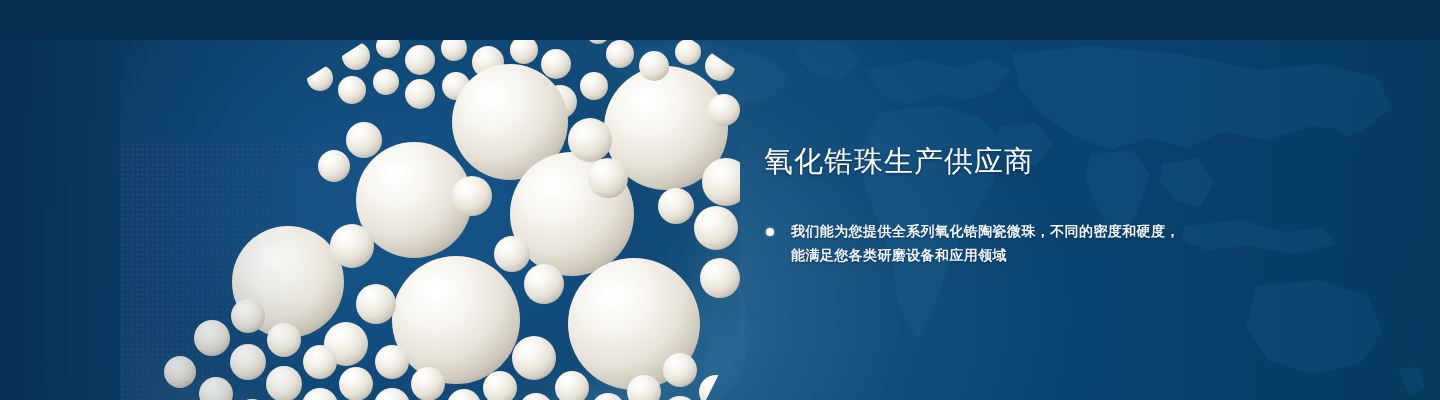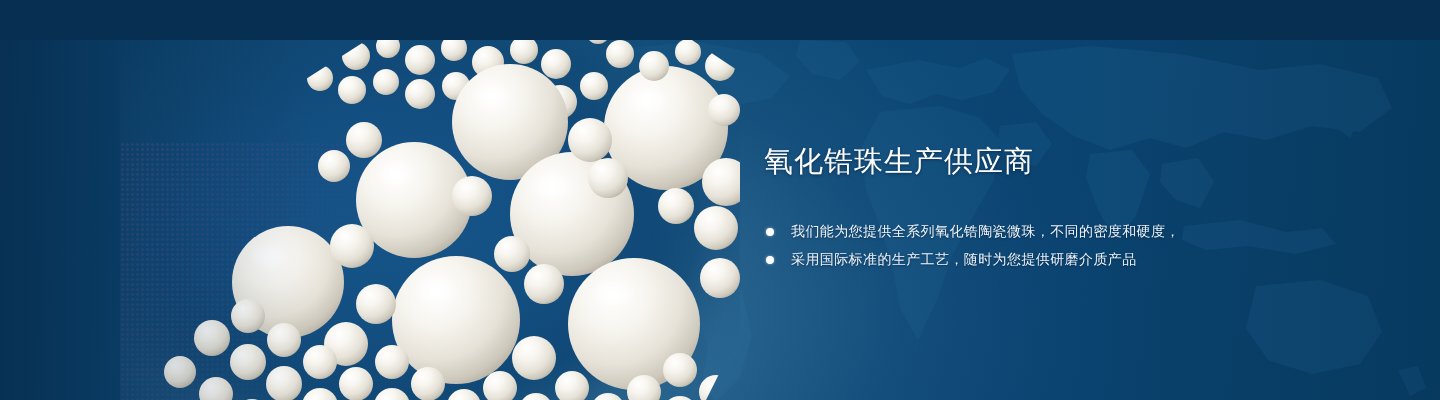--- a/index.html
+++ b/index.html
@@ -89,20 +89,21 @@
     font-weight:400;
     letter-spacing:1px;
     color:#fdfeff;
     line-height:1.18;
     text-shadow:0 1px 3px rgba(0,20,45,.55);
   }
   .bullets{
     list-style:none;
     margin:42px 0 0 0;
     padding:0;
+    font-weight:bold;
   }
   .bullets li{
     position:relative;
     padding-left:27px;
     margin-bottom:4px;
     color:#eef4fa;
     font-size:14px;
     line-height:23.5px;
     letter-spacing:.4px;
     text-shadow:0 1px 2px rgba(0,20,45,.5);
@@ -279,21 +280,18 @@
 
   <div class="bg-vign"></div>
 
   <div class="copy">
     <h1 class="headline">氧化锆珠生产供应商</h1>
 
     <ul class="bullets">
       <li>
         <span class="dot"></span>
         <span class="ln">我们能为您提供全系列氧化锆陶瓷微珠，不同的密度和硬度，</span>
-      </li>
-      <li>
-        <span class="dot"></span>
-        <span class="ln">采用国际标准的生产工艺，随时为您提供研磨介质产品</span>
+        <span class="ln">能满足您各类研磨设备和应用领域</span>
       </li>
     </ul>
   </div>
 
 </div>
 
 </body></html>

